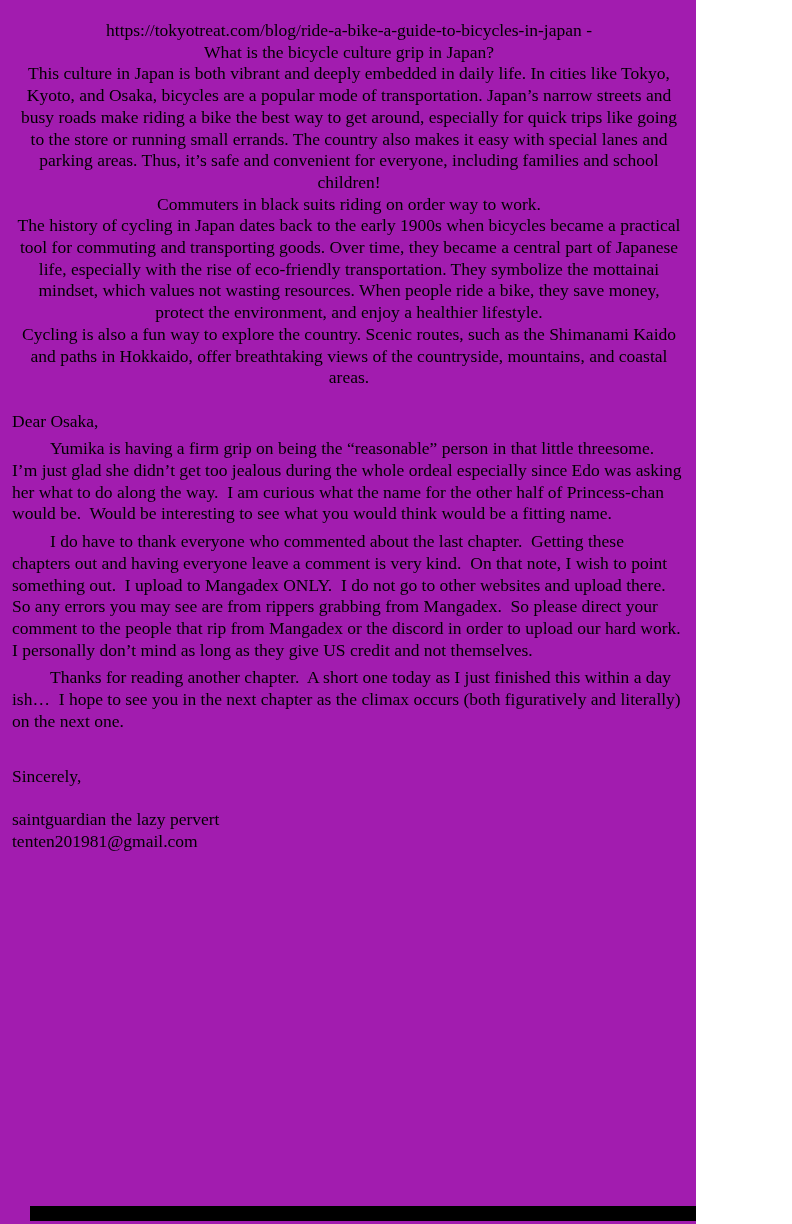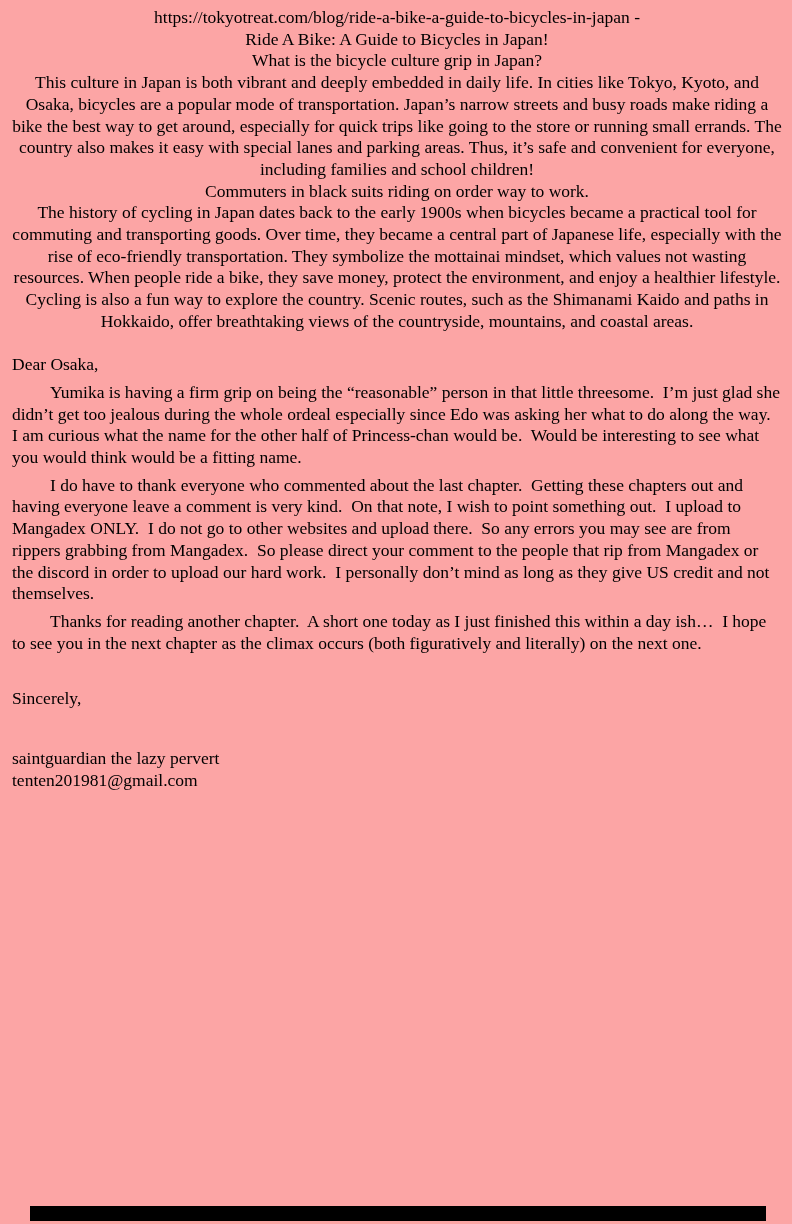--- a/index.html
+++ b/index.html
@@ -2,29 +2,29 @@
 <html><head>
   <meta charset="utf-8">
   <style>
     html, body {
       margin: 0;
       padding: 0;
       background: #ffffff;
     }
     .page {
       position: relative;
-      width: 792px;
+      width: 696px;
       height: 1224px;
-      background: #fca5a5;
+      background: #a21caf;
       color: #000000;
       font-family: "Liberation Serif", "DejaVu Serif", serif;
       font-size: 17.5px;
       line-height: 21.7px;
       box-sizing: border-box;
-      padding: 7px 10px 0 12px;
+      padding: 20px 10px 0 12px;
       overflow: hidden;
     }
     .article {
       text-align: center;
     }
     .article div {
       margin: 0;
     }
     .letter {
       text-align: left;
@@ -34,39 +34,38 @@
     }
     .lpara {
       margin: 6px 0 0 0;
       text-indent: 38px;
       white-space: pre-wrap;
     }
     .letter-closing {
       margin-top: 34px;
     }
     .signature-block {
-      margin-top: 38px;
+      margin-top: 21px;
     }
     .bottom-bar {
       position: absolute;
       left: 30px;
       top: 1206px;
       width: 736px;
       height: 15px;
       background: #000000;
     }
   </style>
 </head>
 <body>
 
 <div class="page">
 
   <div class="article">
     <div>https://tokyotreat.com/blog/ride-a-bike-a-guide-to-bicycles-in-japan -</div>
-    <div>Ride A Bike: A Guide to Bicycles in Japan!</div>
     <div>What is the bicycle culture grip in Japan?</div>
     <div>This culture in Japan is both vibrant and deeply embedded in daily life. In cities like Tokyo, Kyoto, and Osaka, bicycles are a popular mode of transportation. Japan’s narrow streets and busy roads make riding a bike the best way to get around, especially for quick trips like going to the store or running small errands. The country also makes it easy with special lanes and parking areas. Thus, it’s safe and convenient for everyone, including families and school children!</div>
     <div>Commuters in black suits riding on order way to work.</div>
     <div>The history of cycling in Japan dates back to the early 1900s when bicycles became a practical tool for commuting and transporting goods. Over time, they became a central part of Japanese life, especially with the rise of eco-friendly transportation. They symbolize the mottainai mindset, which values not wasting resources. When people ride a bike, they save money, protect the environment, and enjoy a healthier lifestyle.</div>
     <div>Cycling is also a fun way to explore the country. Scenic routes, such as the Shimanami Kaido and paths in Hokkaido, offer breathtaking views of the countryside, mountains, and coastal areas.</div>
   </div>
 
   <div class="letter">
     <div class="letter-salutation">Dear Osaka,</div>
     <p class="lpara">Yumika is having a firm grip on being the “reasonable” person in that little threesome.  I’m just glad she didn’t get too jealous during the whole ordeal especially since Edo was asking her what to do along the way.  I am curious what the name for the other half of Princess-chan would be.  Would be interesting to see what you would think would be a fitting name.</p>

